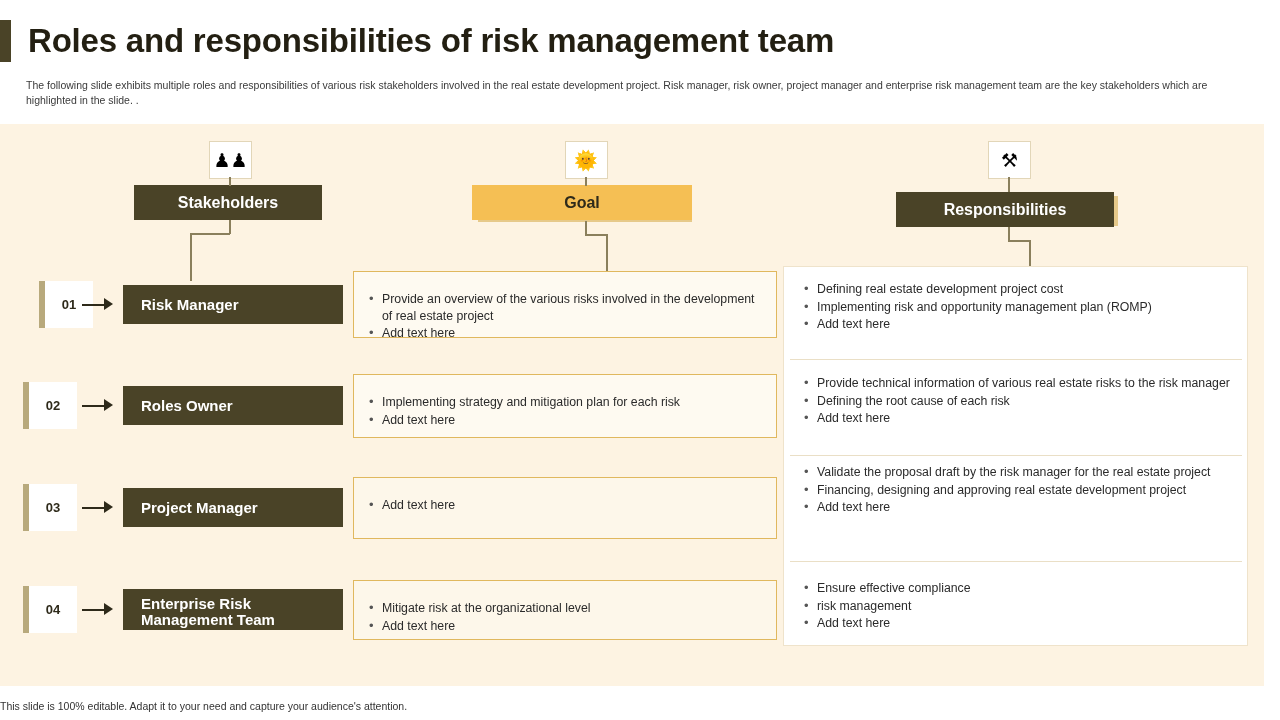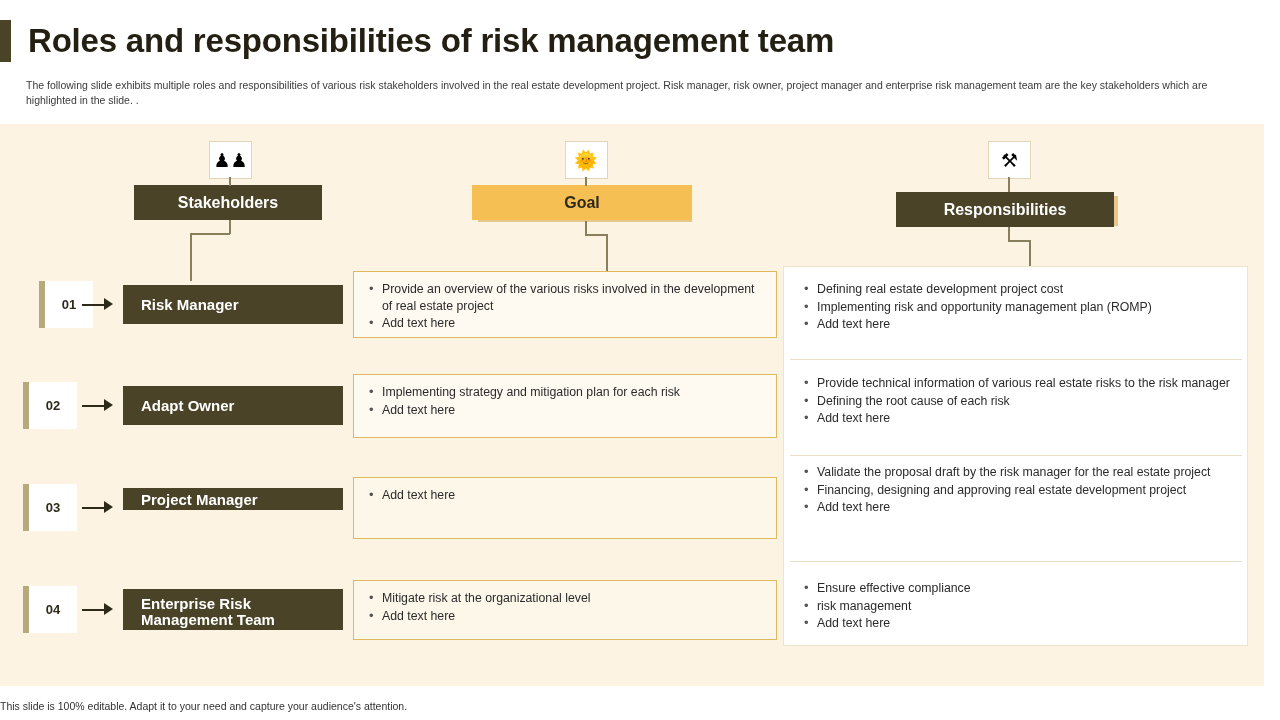--- a/index.html
+++ b/index.html
@@ -155,21 +155,21 @@
   }
 
   
   .goal-card {
     position: absolute;
     left: 353px;
     width: 424px;
     background: #fefaf1;
     border: 1px solid #e0b85e;
     box-sizing: border-box;
-    padding: 9px 10px 9px 6px;
+    padding: 19px 10px 9px 6px;
   }
   .goal-card.plain {
     background: #fdf7ea;
   }
 
   
   .resp-panel {
     position: absolute;
     left: 783px;
     top: 266px;
@@ -259,33 +259,33 @@
   <div class="goal-card" style="top:271px; height:67px;">
     <ul class="bullets">
       <li>Provide an overview of the various risks involved in the development of real estate project</li>
       <li>Add text here</li>
     </ul>
   </div>
 
   <div class="num-box" style="left:23px; top:382px;">02</div>
   <div class="arrow-stem" style="left:82px; top:405px;"></div>
   <div class="arrow" style="left:104px; top:399px;"></div>
-  <div class="name-box" style="top:386px; height:39px;">Adapt Owner</div>
+  <div class="name-box" style="top:386px; height:39px;">Roles Owner</div>
 
   <div class="goal-card" style="top:374px; height:64px;">
     <ul class="bullets">
       <li>Implementing strategy and mitigation plan for   each risk</li>
       <li>Add text here</li>
     </ul>
   </div>
 
   <div class="num-box" style="left:23px; top:484px;">03</div>
   <div class="arrow-stem" style="left:82px; top:507px;"></div>
   <div class="arrow" style="left:104px; top:501px;"></div>
-  <div class="name-box" style="top:488px; height:22px;">Project Manager</div>
+  <div class="name-box" style="top:488px; height:39px;">Project Manager</div>
 
   <div class="goal-card plain" style="top:477px; height:62px;">
     <ul class="bullets">
       <li>Add text here</li>
     </ul>
   </div>
 
   <div class="num-box" style="left:23px; top:586px;">04</div>
   <div class="arrow-stem" style="left:82px; top:609px;"></div>
   <div class="arrow" style="left:104px; top:603px;"></div>

